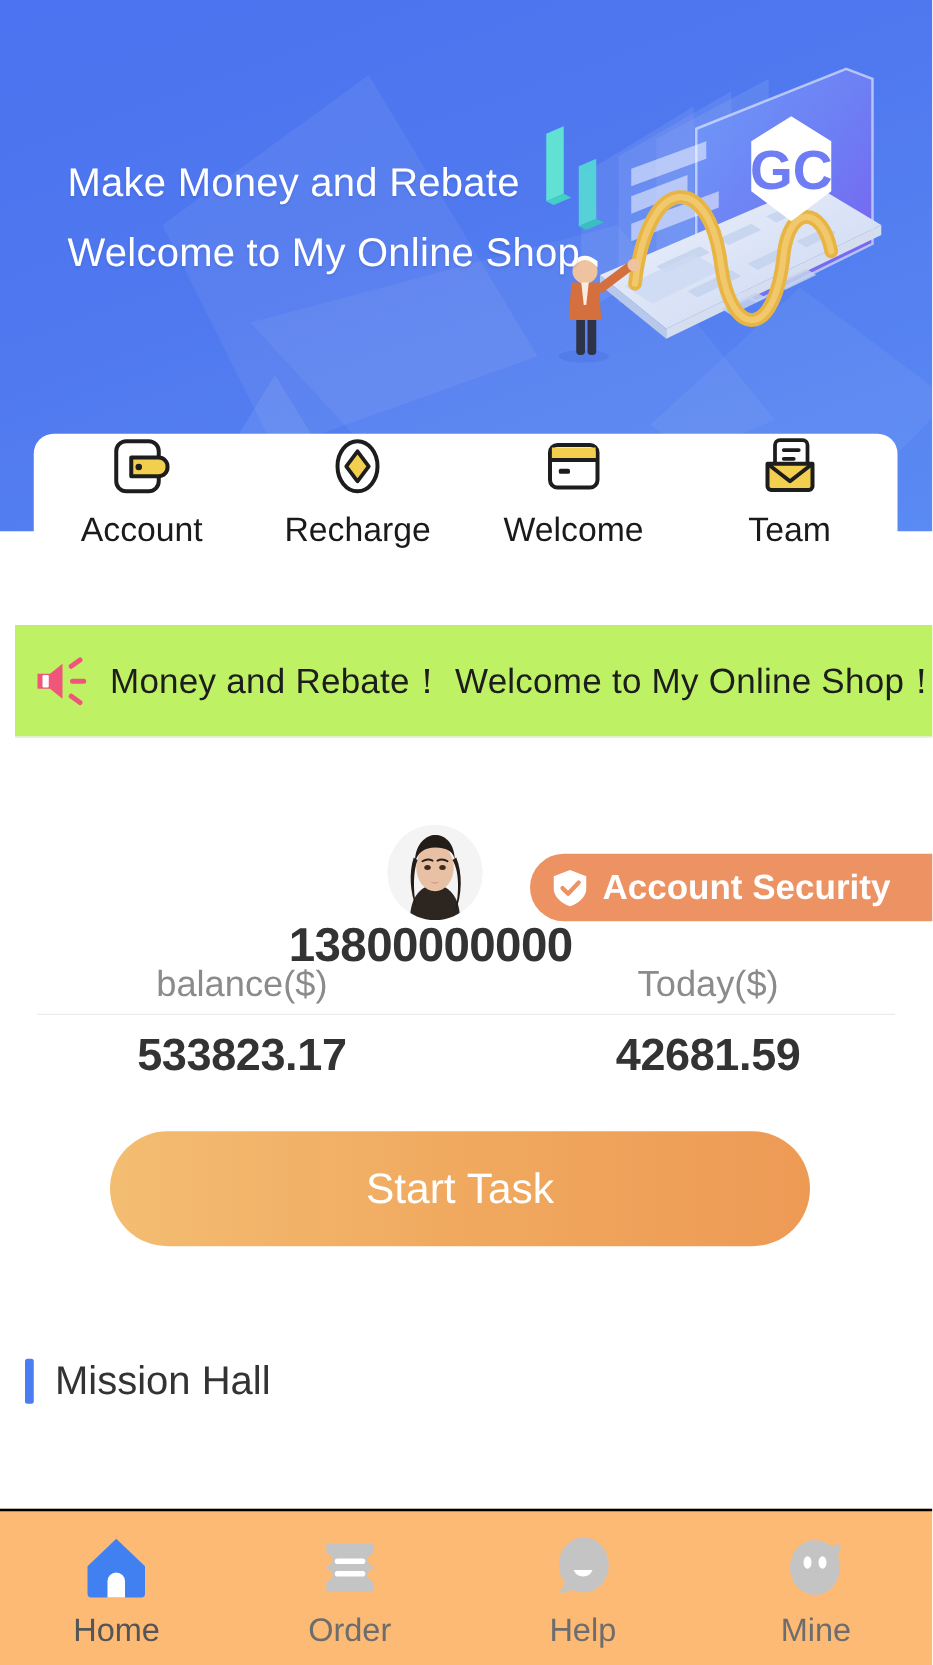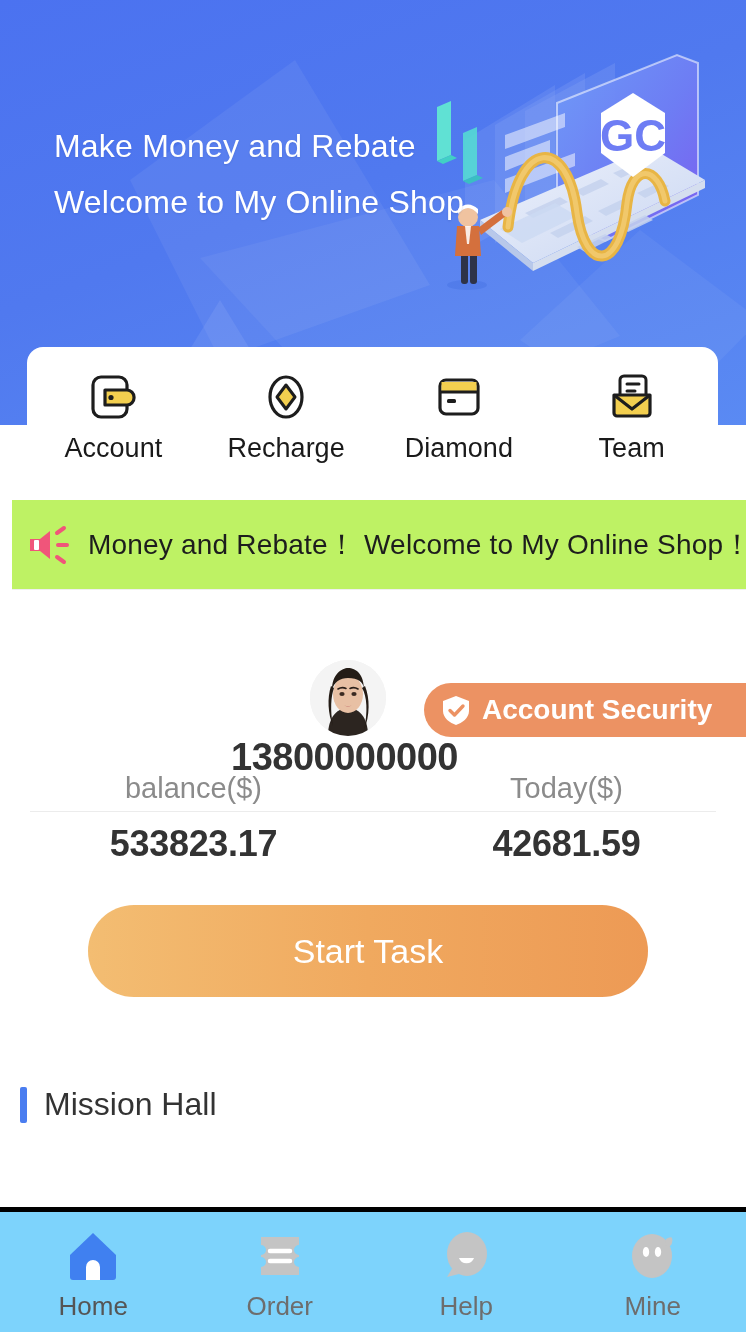--- a/index.html
+++ b/index.html
@@ -83,21 +83,20 @@
     border-radius: 16px 16px 0 0;
     display: flex;
     align-items: flex-start;
     z-index: 5;
   }
   .quick-item {
     flex: 1;
     display: flex;
     flex-direction: column;
     align-items: center;
-    padding-top: 24px;
     cursor: pointer;
   }
   .quick-icon { width: 52px; height: 52px; display: block; }
   .quick-label {
     margin-top: 12px;
     font-size: 27px;
     color: #1a1a1a;
     font-weight: 400;
     line-height: 1;
   }
@@ -270,22 +269,22 @@
     white-space: nowrap;
     font-weight: 500;
   }
   .mission-text .lvl { color: #4a86f7; }
 
   
   .tabbar {
     position: absolute;
     left: 0; bottom: 0;
     width: 746px; height: 125px;
-    background: #7dd3fc;
-    border-top: 5px solid #000000;
+    background: #fdba74;
+    border-top: 2px solid #000000;
     display: flex;
     z-index: 20;
   }
   .tab {
     flex: 1;
     display: flex;
     flex-direction: column;
     align-items: center;
     justify-content: center;
     cursor: pointer;
@@ -409,21 +408,21 @@
       <div class="quick-label">Recharge</div>
     </div>
 
     <div class="quick-item">
       <svg class="quick-icon" viewBox="0 0 52 52">
         <rect x="7" y="9" width="38" height="34" rx="6" fill="#ffffff" stroke="#1d1d1d" stroke-width="3.2"></rect>
         <path d="M8.5 11 h35 v10 h-35 z" fill="#f3cf4f"></path>
         <path d="M7 21 h38" stroke="#1d1d1d" stroke-width="3.2"></path>
         <rect x="14" y="28" width="9" height="4" rx="1.5" fill="#1d1d1d"></rect>
       </svg>
-      <div class="quick-label">Diamond</div>
+      <div class="quick-label">Welcome</div>
     </div>
 
     <div class="quick-item">
       <svg class="quick-icon" viewBox="0 0 52 52">
         <rect x="14" y="5" width="26" height="22" rx="4" fill="#ffffff" stroke="#1d1d1d" stroke-width="3"></rect>
         <path d="M21 13 h12 M21 20 h8" stroke="#1d1d1d" stroke-width="3" stroke-linecap="round"></path>
         <path d="M8 24 L26 24 L44 24 L44 42 a3 3 0 0 1 -3 3 L11 45 a3 3 0 0 1 -3 -3 Z" fill="#f3cf4f" stroke="#1d1d1d" stroke-width="3.2" stroke-linejoin="round"></path>
         <path d="M8 24 L26 38 L44 24" fill="none" stroke="#1d1d1d" stroke-width="3.2" stroke-linejoin="round"></path>
       </svg>
       <div class="quick-label">Team</div>

